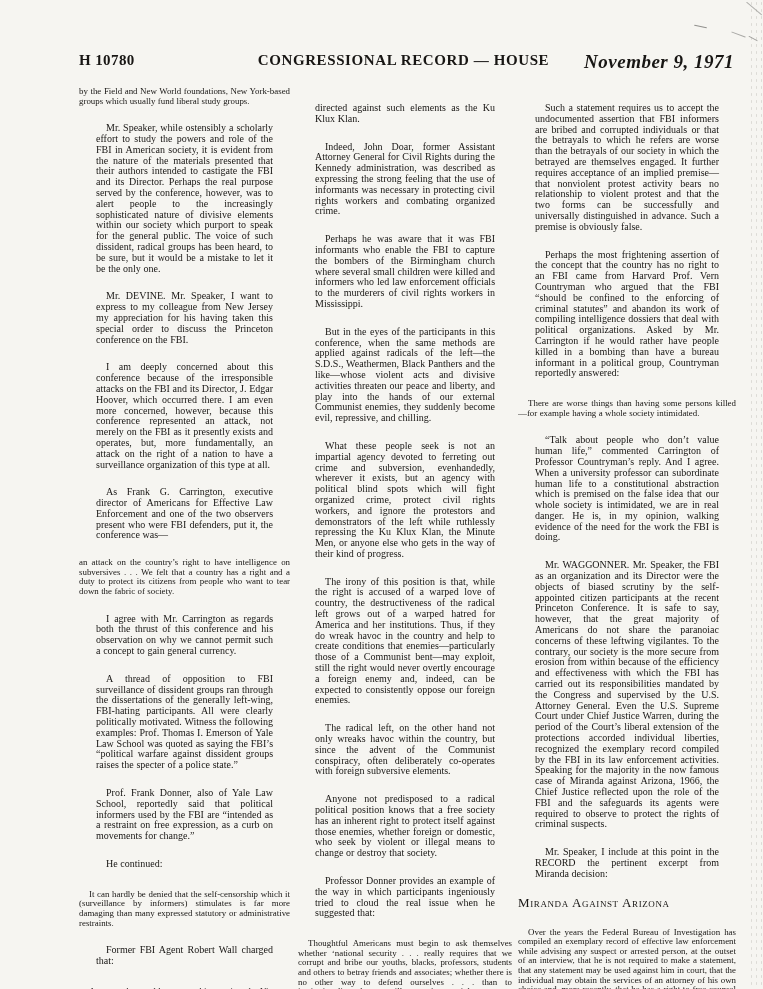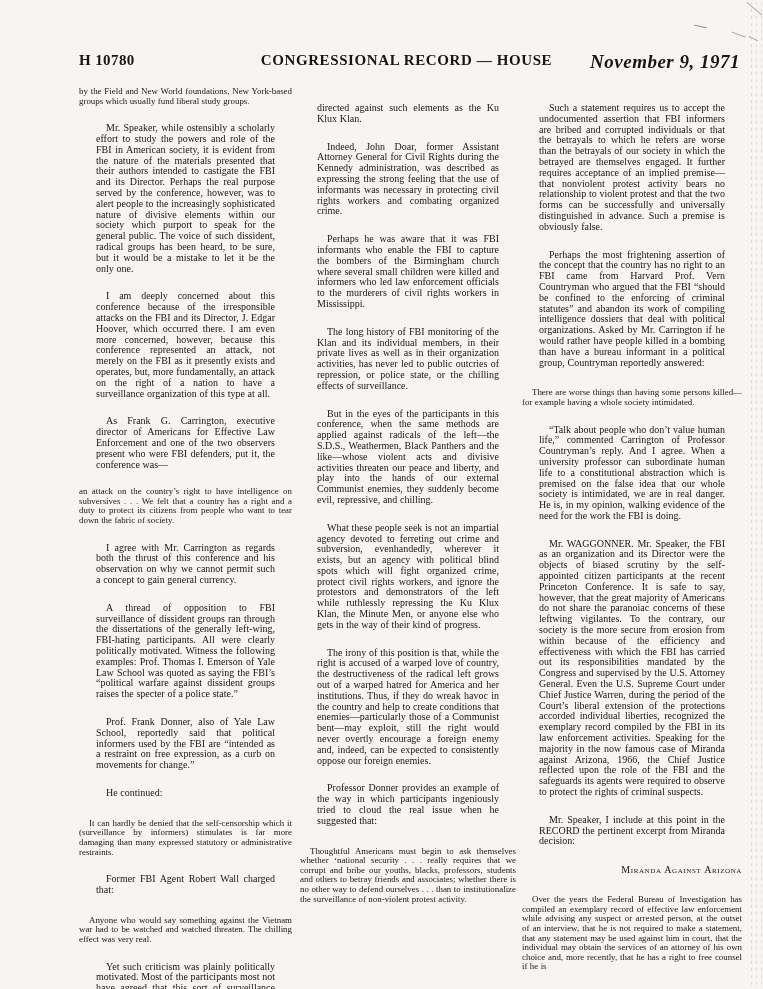--- a/index.html
+++ b/index.html
@@ -5,21 +5,21 @@
   html,body{margin:0;padding:0;}
   body{
     width:763px;height:989px;overflow:hidden;position:relative;
     background:#f6f5f1;
     font-family:"Liberation Serif","DejaVu Serif",serif;
     color:#181614;
     -webkit-font-smoothing:antialiased;
   }
   .page{
     position:absolute;inset:0;
-    padding:50px 21px 0 79px;
+    padding:50px 27px 0 79px;
     box-sizing:border-box;
   }
   
   .masthead{
     position:relative;height:22px;margin-bottom:14px;
   }
   .page-num{
     position:absolute;left:0;top:2px;
     font-size:15px;font-weight:bold;letter-spacing:.4px;
   }
@@ -50,23 +50,23 @@
   }
   .para.body{text-indent:10px;}
   .para.cont{text-indent:0;}
   .para.excerpt, .para.excerpt-cont{
     font-size:8.9px;line-height:9.6px;
     margin:1px 0 6px 0;
   }
   .para.excerpt{text-indent:10px;margin-top:20px;}
   .para.excerpt-cont{text-indent:0;}
   .para.heading{
-    text-align:right;text-indent:0;
+    text-align:left;text-indent:0;
     font-variant:small-caps;letter-spacing:.6px;
-    font-size:10px;line-height:11px;
+    font-size:13px;line-height:11px;
     margin:2px 0 1px 0;
   }
   
   .scan-mark{position:absolute;background:#5a5a58;height:1.4px;border-radius:1px;opacity:.65;}
   .mark-a{left:694px;top:26px;width:13px;transform:rotate(12deg);}
   .mark-b{left:731px;top:34px;width:15px;transform:rotate(20deg);opacity:.5;}
   .mark-c{left:748px;top:38px;width:10px;transform:rotate(28deg);opacity:.55;}
   .mark-d{left:744px;top:8px;width:20px;transform:rotate(40deg);opacity:.45;}
   .edge-noise{
     position:absolute;right:0;top:0;width:14px;height:989px;opacity:.28;
@@ -82,40 +82,42 @@
   <div class="masthead">
     <span class="page-num">H 10780</span>
     <span class="mast-title">CONGRESSIONAL RECORD — HOUSE</span>
     <span class="mast-date">November 9, 1971</span>
   </div>
 
   <div class="columns">
     <div class="col col-0">
         <p class="para excerpt-cont">by the Field and New World foundations, New York-based groups which usually fund liberal study groups.</p>
         <p class="para body">Mr. Speaker, while ostensibly a scholarly effort to study the powers and role of the FBI in American society, it is evident from the nature of the materials presented that their authors intended to castigate the FBI and its Director. Perhaps the real purpose served by the conference, however, was to alert people to the increasingly sophisticated nature of divisive elements within our society which purport to speak for the general public. The voice of such dissident, radical groups has been heard, to be sure, but it would be a mistake to let it be the only one.</p>
+        <p class="para body">Mr. DEVINE. Mr. Speaker, I want to express to my colleague from New Jersey my appreciation for his having taken this special order to discuss the Princeton conference on the FBI.</p>
         <p class="para body">I am deeply concerned about this conference because of the irresponsible attacks on the FBI and its Director, J. Edgar Hoover, which occurred there. I am even more concerned, however, because this conference represented an attack, not merely on the FBI as it presently exists and operates, but, more fundamentally, an attack on the right of a nation to have a surveillance organization of this type at all.</p>
         <p class="para body">As Frank G. Carrington, executive director of Americans for Effective Law Enforcement and one of the two observers present who were FBI defenders, put it, the conference was—</p>
         <p class="para excerpt-cont">an attack on the country’s right to have intelligence on subversives . . . We felt that a country has a right and a duty to protect its citizens from people who want to tear down the fabric of society.</p>
         <p class="para body">I agree with Mr. Carrington as regards both the thrust of this conference and his observation on why we cannot permit such a concept to gain general currency.</p>
         <p class="para body">A thread of opposition to FBI surveillance of dissident groups ran through the dissertations of the generally left-wing, FBI-hating participants. All were clearly politically motivated. Witness the following examples: Prof. Thomas I. Emerson of Yale Law School was quoted as saying the FBI’s “political warfare against dissident groups raises the specter of a police state.”</p>
         <p class="para body">Prof. Frank Donner, also of Yale Law School, reportedly said that political informers used by the FBI are “intended as a restraint on free expression, as a curb on movements for change.”</p>
         <p class="para body">He continued:</p>
         <p class="para excerpt">It can hardly be denied that the self-censorship which it (surveillance by informers) stimulates is far more damaging than many expressed statutory or administrative restraints.</p>
         <p class="para body">Former FBI Agent Robert Wall charged that:</p>
         <p class="para excerpt">Anyone who would say something against the Vietnam war had to be watched and watched threaten. The chilling effect was very real.</p>
         <p class="para body">Yet such criticism was plainly politically motivated. Most of the participants most not have agreed that this sort of surveillance carried the same onus when</p>
       </div>
     <div class="col col-1">
         <p class="para cont">directed against such elements as the Ku Klux Klan.</p>
         <p class="para body">Indeed, John Doar, former Assistant Attorney General for Civil Rights during the Kennedy administration, was described as expressing the strong feeling that the use of informants was necessary in protecting civil rights workers and combating organized crime.</p>
         <p class="para body">Perhaps he was aware that it was FBI informants who enable the FBI to capture the bombers of the Birmingham church where several small children were killed and informers who led law enforcement officials to the murderers of civil rights workers in Mississippi.</p>
-        <p class="para body">The long history of FBI monitoring of the Klan and its individual members, in their private lives as well as in their organization activities, has never led to public outcries of repression, or police state, or the chilling effects of surveillance.</p>
         <p class="para body">But in the eyes of the participants in this conference, when the same methods are applied against radicals of the left—the S.D.S., Weathermen, Black Panthers and the like—whose violent acts and divisive activities threaten our peace and liberty, and play into the hands of our external Communist enemies, they suddenly become evil, repressive, and chilling.</p>
         <p class="para body">What these people seek is not an impartial agency devoted to ferreting out crime and subversion, evenhandedly, wherever it exists, but an agency with political blind spots which will fight organized crime, protect civil rights workers, and ignore the protestors and demonstrators of the left while ruthlessly repressing the Ku Klux Klan, the Minute Men, or anyone else who gets in the way of their kind of progress.</p>
         <p class="para body">The irony of this position is that, while the right is accused of a warped love of country, the destructiveness of the radical left grows out of a warped hatred for America and her institutions. Thus, if they do wreak havoc in the country and help to create conditions that enemies—particularly those of a Communist bent—may exploit, still the right would never overtly encourage a foreign enemy and, indeed, can be expected to consistently oppose our foreign enemies.</p>
+        <p class="para body">The radical left, on the other hand not only wreaks havoc within the country, but since the advent of the Communist conspiracy, often deliberately co-operates with foreign subversive elements.</p>
+        <p class="para body">Anyone not predisposed to a radical political position knows that a free society has an inherent right to protect itself against those enemies, whether foreign or domestic, who seek by violent or illegal means to change or destroy that society.</p>
         <p class="para body">Professor Donner provides an example of the way in which participants ingeniously tried to cloud the real issue when he suggested that:</p>
         <p class="para excerpt">Thoughtful Americans must begin to ask themselves whether ‘national security . . . really requires that we corrupt and bribe our youths, blacks, professors, students and others to betray friends and associates; whether there is no other way to defend ourselves . . . than to institutionalize the surveillance of non-violent protest activity.</p>
       </div>
     <div class="col col-2">
         <p class="para body">Such a statement requires us to accept the undocumented assertion that FBI informers are bribed and corrupted individuals or that the betrayals to which he refers are worse than the betrayals of our society in which the betrayed are themselves engaged. It further requires acceptance of an implied premise—that nonviolent protest activity bears no relationship to violent protest and that the two forms can be successfully and universally distinguished in advance. Such a premise is obviously false.</p>
         <p class="para body">Perhaps the most frightening assertion of the concept that the country has no right to an FBI came from Harvard Prof. Vern Countryman who argued that the FBI “should be confined to the enforcing of criminal statutes” and abandon its work of compiling intelligence dossiers that deal with political organizations. Asked by Mr. Carrington if he would rather have people killed in a bombing than have a bureau informant in a political group, Countryman reportedly answered:</p>
         <p class="para excerpt">There are worse things than having some persons killed—for example having a whole society intimidated.</p>
         <p class="para body">“Talk about people who don’t value human life,” commented Carrington of Professor Countryman’s reply. And I agree. When a university professor can subordinate human life to a constitutional abstraction which is premised on the false idea that our whole society is intimidated, we are in real danger. He is, in my opinion, walking evidence of the need for the work the FBI is doing.</p>
         <p class="para body">Mr. WAGGONNER. Mr. Speaker, the FBI as an organization and its Director were the objects of biased scrutiny by the self-appointed citizen participants at the recent Princeton Conference. It is safe to say, however, that the great majority of Americans do not share the paranoiac concerns of these leftwing vigilantes. To the contrary, our society is the more secure from erosion from within because of the efficiency and effectiveness with which the FBI has carried out its responsibilities mandated by the Congress and supervised by the U.S. Attorney General. Even the U.S. Supreme Court under Chief Justice Warren, during the period of the Court’s liberal extension of the protections accorded individual liberties, recognized the exemplary record compiled by the FBI in its law enforcement activities. Speaking for the majority in the now famous case of Miranda against Arizona, 1966, the Chief Justice reflected upon the role of the FBI and the safeguards its agents were required to observe to protect the rights of criminal suspects.</p>
         <p class="para body">Mr. Speaker, I include at this point in the RECORD the pertinent excerpt from Miranda decision:</p>

